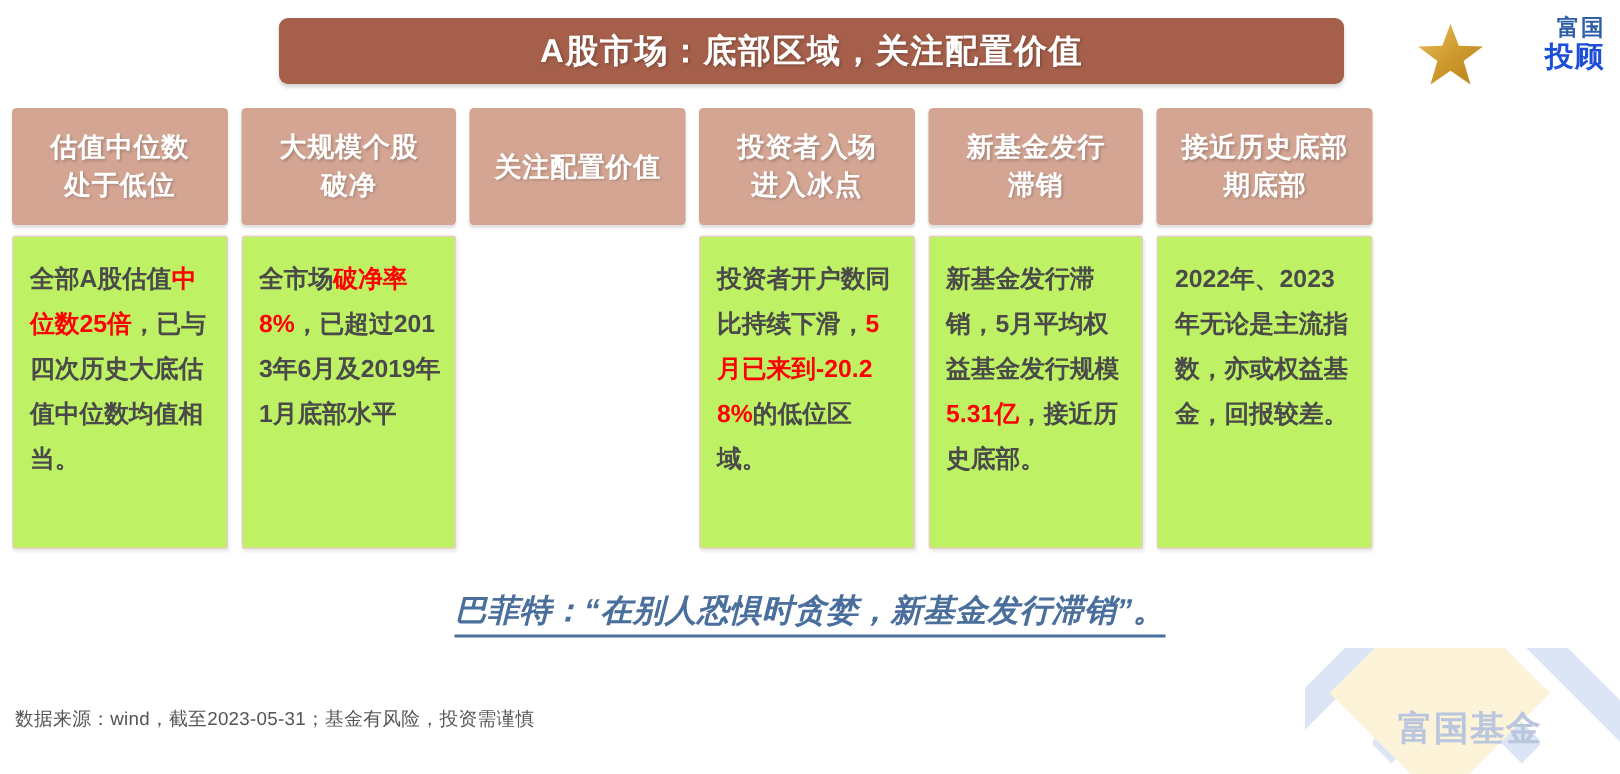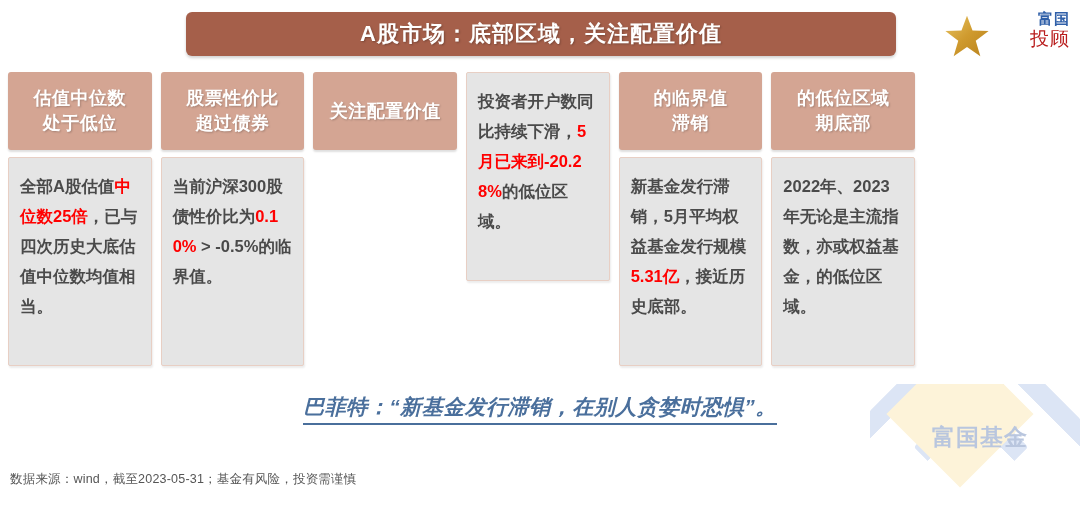--- a/index.html
+++ b/index.html
@@ -14,21 +14,21 @@
     overflow: hidden;
     position: relative;
   }
 
   
   .watermark {
     position: absolute;
     right: 0;
     bottom: 0;
     width: 210px;
-    height: 132px;
+    height: 84px;
     overflow: hidden;
     pointer-events: none;
     z-index: 0;
     text-decoration: underline;
   }
   .wm-chev {
     position: absolute;
     left: -8px;
     top: -6px;
     width: 118px;
@@ -122,22 +122,22 @@
   }
   .logo-line1 {
     font-size: 15px;
     font-weight: bold;
     color: #2f5fa8;
     line-height: 18px;
     letter-spacing: 1px;
   }
   .logo-line2 {
     font-size: 19px;
-    font-weight: normal;
-    color: #b91c1c;
+    font-weight: bold;
+    color: #1d4ed8;
     line-height: 22px;
     letter-spacing: 1px;
     margin-left: 39px;
   }
 
   
   .columns {
     position: relative;
     z-index: 2;
     display: flex;
@@ -167,21 +167,21 @@
     font-size: 18px;
     font-weight: bold;
     line-height: 25px;
     text-align: center;
     letter-spacing: 0.5px;
     text-shadow: 1px 1px 2px rgba(0,0,0,0.22);
     white-space: pre-line;
   }
   .col-body {
     height: 209px;
-    background: #e5e5e5;
+    background: #bef264;
     border: 1px solid #e8cfc4;
     border-radius: 2px;
     box-sizing: border-box;
     padding: 13px 9px 8px 11px;
     box-shadow: 1px 2px 2px rgba(0,0,0,0.08);
   }
   .col-body-text {
     font-size: 16.5px;
     line-height: 30px;
     color: #4a4a4a;
@@ -262,54 +262,58 @@
       <div class="col-head">
         <div class="col-head-text">估值中位数
 处于低位</div>
       </div>
       <div class="col-body">
         <div class="col-body-text"><span>全部A股估值</span><span class="hl">中位数25倍</span><span>，已与四次历史大底估值中位数均值相当。</span></div>
       </div>
     </div>
     <div class="column">
       <div class="col-head">
-        <div class="col-head-text">股票性价比
-超过债券</div>
-      </div>
-      <div class="col-body">
-        <div class="col-body-text"><span>当前沪深300股债性价比为</span><span class="hl">0.10%</span><span> &gt; -0.5%的临界值。</span></div>
+        <div class="col-head-text">大规模个股
+破净</div>
+      </div>
+      <div class="col-body">
+        <div class="col-body-text"><span>全市场</span><span class="hl">破净率8%</span><span>，已超过2013年6月及2019年1月底部水平</span></div>
       </div>
     </div>
     <div class="column">
       <div class="col-head">
         <div class="col-head-text">关注配置价值</div>
       </div>
     </div>
     <div class="column">
+      <div class="col-head">
+        <div class="col-head-text">投资者入场
+进入冰点</div>
+      </div>
       <div class="col-body">
         <div class="col-body-text"><span>投资者开户数同比持续下滑，</span><span class="hl">5月已来到-20.28%</span><span>的低位区域。</span></div>
       </div>
     </div>
     <div class="column">
       <div class="col-head">
-        <div class="col-head-text">的临界值
+        <div class="col-head-text">新基金发行
 滞销</div>
       </div>
       <div class="col-body">
         <div class="col-body-text"><span>新基金发行滞销，5月平均权益基金发行规模</span><span class="hl">5.31亿</span><span>，接近历史底部。</span></div>
       </div>
     </div>
     <div class="column">
       <div class="col-head">
-        <div class="col-head-text">的低位区域
+        <div class="col-head-text">接近历史底部
 期底部</div>
       </div>
       <div class="col-body">
-        <div class="col-body-text"><span>2022年、2023年无论是主流指数，亦或权益基金，的低位区域。</span></div>
+        <div class="col-body-text"><span>2022年、2023年无论是主流指数，亦或权益基金，回报较差。</span></div>
       </div>
     </div>
   </div>
 
 <div class="quote-wrap">
-  <div class="quote">巴菲特：“新基金发行滞销，在别人贪婪时恐惧”。</div>
+  <div class="quote">巴菲特：“在别人恐惧时贪婪，新基金发行滞销”。</div>
 </div>
 
 <div class="footnote">数据来源：wind，截至2023-05-31；基金有风险，投资需谨慎</div>
 
 </body></html>

